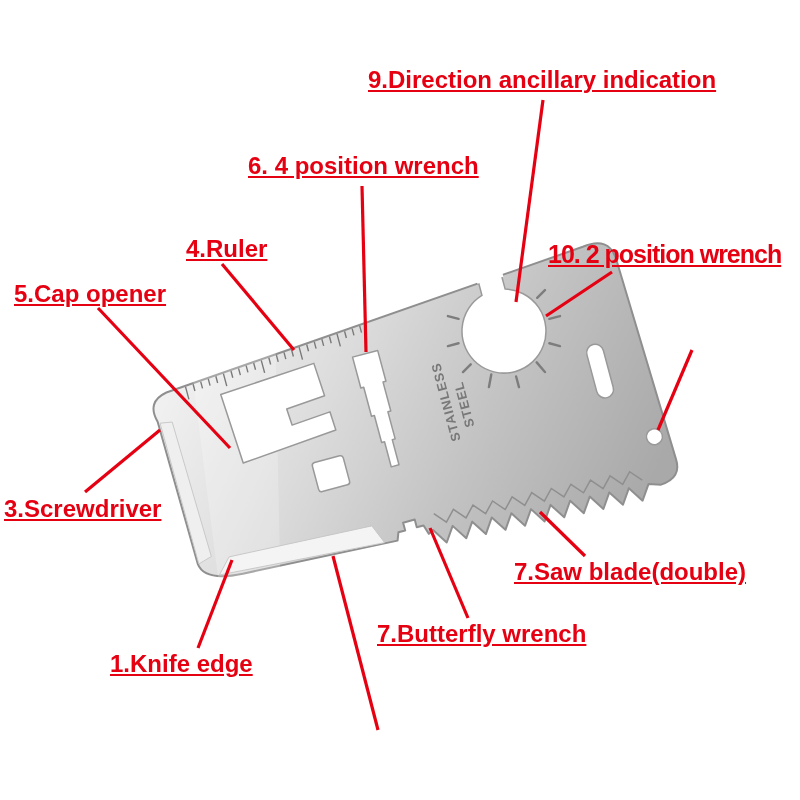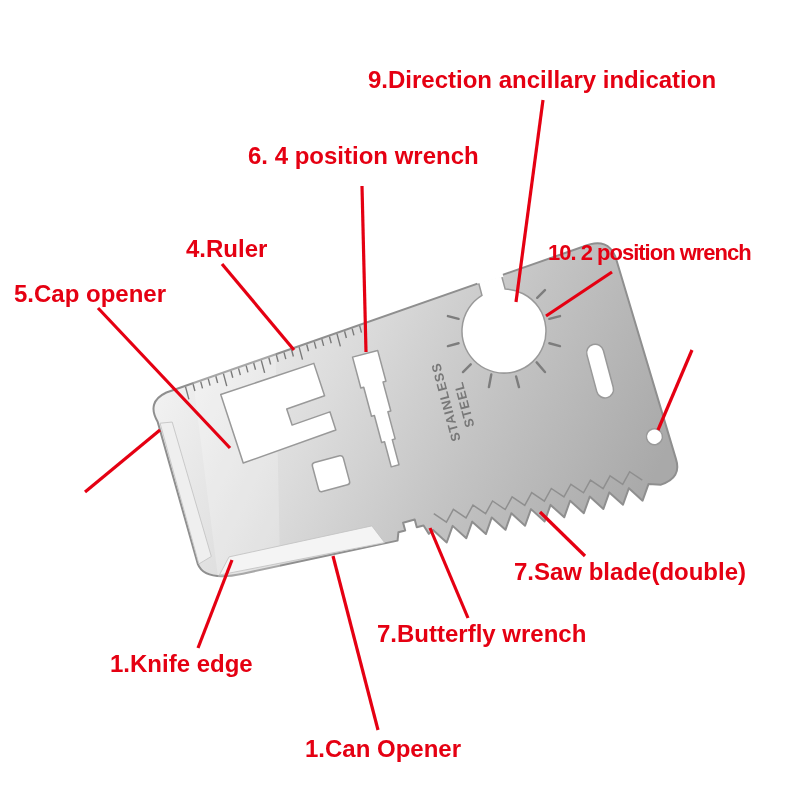--- a/index.html
+++ b/index.html
@@ -11,22 +11,23 @@
   }
   .stage{position:absolute;left:0;top:0;width:800px;height:800px;}
   svg.diagram{position:absolute;left:0;top:0;}
   .label{
     position:absolute;
     color:var(--label-red,#e50012);
     font-weight:bold;
     font-size:24px;
     white-space:nowrap;
     letter-spacing:0;
+    text-decoration:underline;
   }
-  .label-10{font-size:22px;letter-spacing:-1px;}
+  .label-10{font-size:25px;letter-spacing:-1px;}
   .callout{stroke:var(--label-red,#e50012);stroke-width:3.2;fill:none;}
 </style>
 </head>
 <body>
 
 <div class="stage">
 
   <svg class="diagram" width="800" height="800" viewBox="0 0 800 800">
     <defs>
       <linearGradient id="steel" gradientUnits="userSpaceOnUse" x1="40" y1="-30" x2="430" y2="300">
@@ -94,23 +95,23 @@
       <line class="callout" x1="98" y1="308" x2="230" y2="448"></line>
       <line class="callout" x1="362" y1="186" x2="366" y2="352"></line>
       <line class="callout" x1="468" y1="618" x2="430" y2="528"></line>
       <line class="callout" x1="585" y1="556" x2="540" y2="512"></line>
       <line class="callout" x1="543" y1="100" x2="516" y2="302"></line>
       <line class="callout" x1="612" y1="272" x2="546" y2="316"></line>
       <line class="callout" x1="692" y1="350" x2="658" y2="430"></line>
     </g>
   </svg>
 
-  <div class="label" style="left:305px;top:735px;">1.Can Opener</div>
   <div class="label" style="left:110px;top:650px;">1.Knife edge</div>
+  <div class="label" style="left:4px;top:495px;">3.Screwdriver</div>
   <div class="label" style="left:186px;top:235px;">4.Ruler</div>
   <div class="label" style="left:14px;top:280px;">5.Cap opener</div>
-  <div class="label" style="left:248px;top:142px;text-align:right;">6. 4 position wrench</div>
+  <div class="label" style="left:248px;top:152px;text-align:right;">6. 4 position wrench</div>
   <div class="label" style="left:377px;top:620px;">7.Butterfly wrench</div>
   <div class="label" style="left:514px;top:558px;">7.Saw blade(double)</div>
   <div class="label" style="left:368px;top:66px;">9.Direction ancillary indication</div>
   <div class="label label-10" style="left:548px;top:240px;">10.  2 position wrench</div>
 
 </div>
 
 </body></html>

